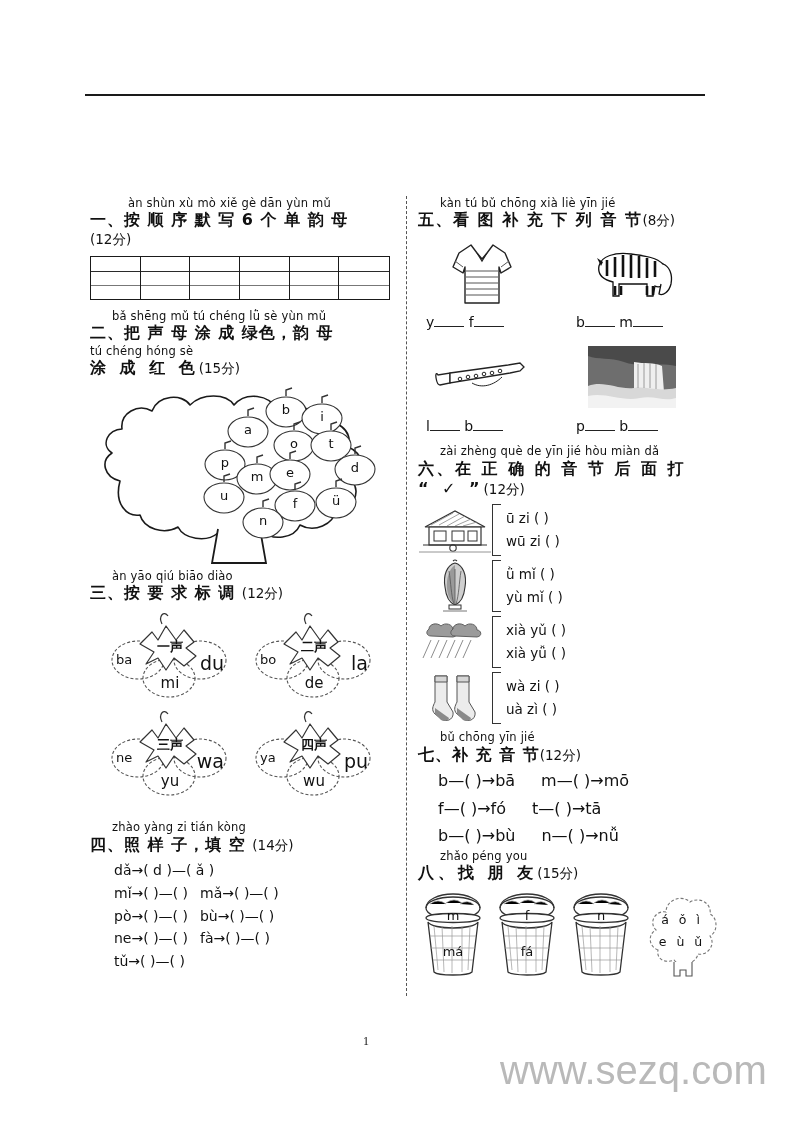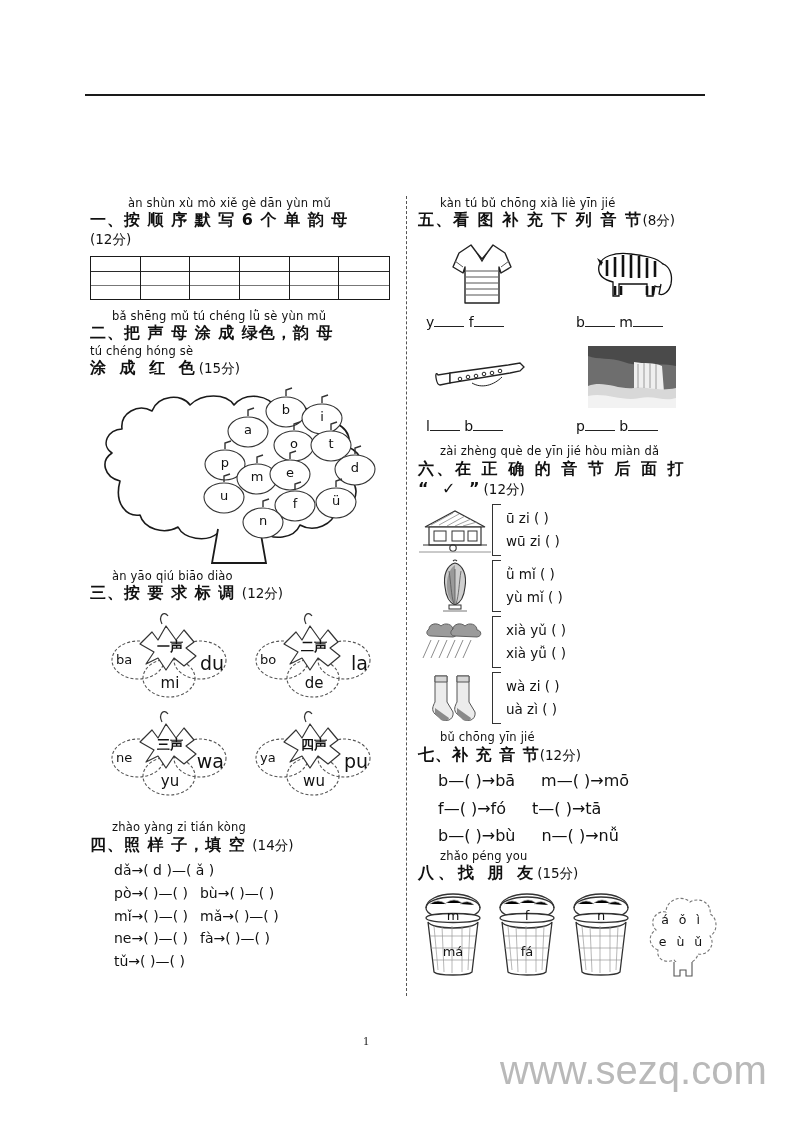--- a/index.html
+++ b/index.html
@@ -327,24 +327,24 @@
       <div class="py py-indent2">zhào yàng zi    tián kòng</div>
       <div class="hdr">
         <span>四、照 样 子，填 空</span>
         <span class="pts">(14分)</span>
       </div>
       <div class="fill">
         <div class="row">
           <span>dǎ→( d )—( ǎ )</span>
         </div>
         <div class="row">
+          <span>mǐ→(    )—(    )</span><span class="gap-s"></span><span>mǎ→(    )—(    )</span>
+        </div>
+        <div class="row">
           <span>pò→(    )—(    )</span><span class="gap-s"></span><span>bù→(    )—(    )</span>
-        </div>
-        <div class="row">
-          <span>mǐ→(    )—(    )</span><span class="gap-s"></span><span>mǎ→(    )—(    )</span>
         </div>
         <div class="row">
           <span>ne→(    )—(    )</span><span class="gap-s"></span><span>fà→(    )—(    )</span>
         </div>
         <div class="row">
           <span>tǔ→(    )—(    )</span>
         </div>
       </div>
     </div>
   </div>

